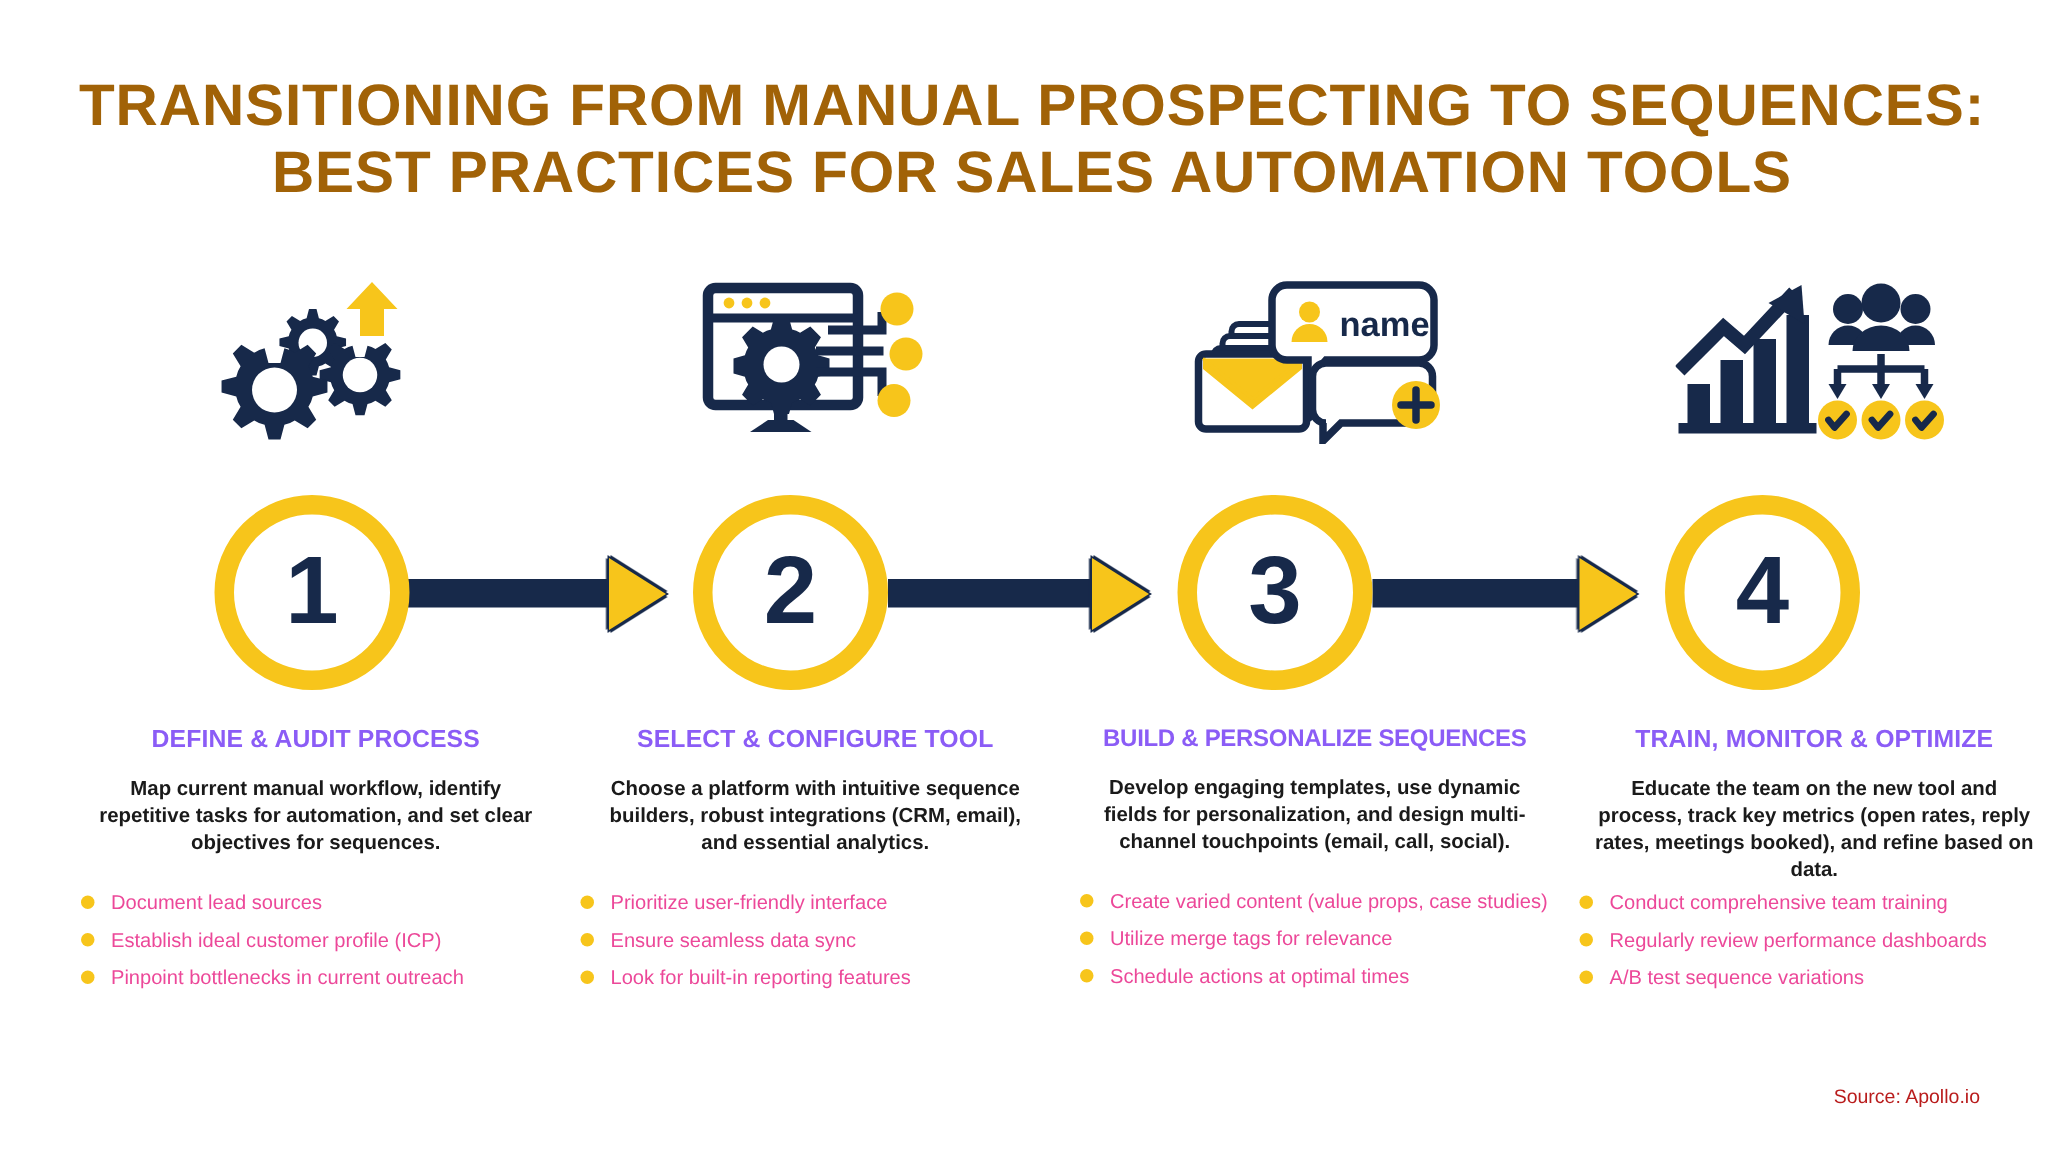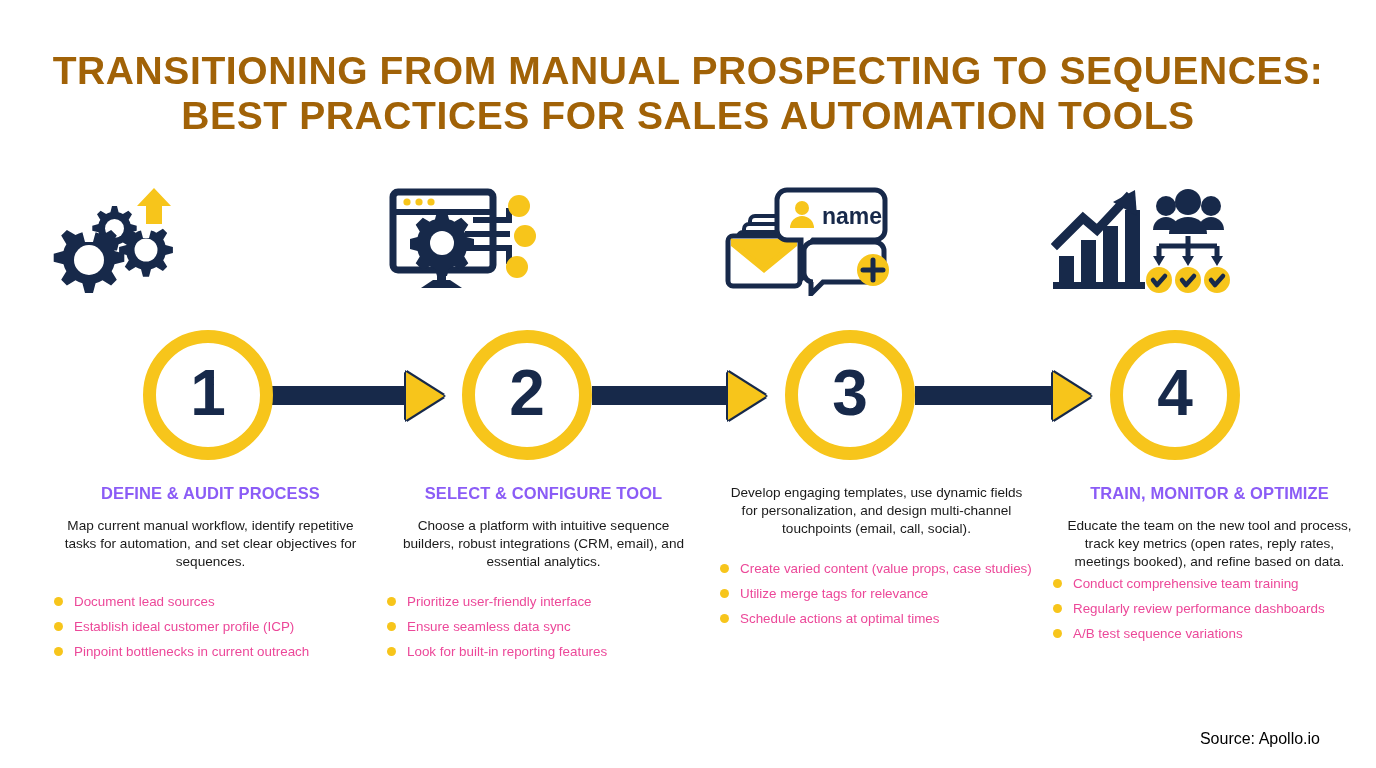--- a/index.html
+++ b/index.html
@@ -46,21 +46,21 @@
     align-items: center;
   }
   .col-0 { margin-left: 52px; }
 
   
   .icon-area {
     height: 120px;
     width: 100%;
     display: flex;
     align-items: center;
-    justify-content: flex-start;
+    justify-content: center;
   }
 
   
   .steps-row {
     position: absolute;
     top: 318px;
     left: 0;
     width: 1376px;
     height: 155px;
   }
@@ -139,20 +139,21 @@
     white-space: nowrap;
   }
   .heading.wide { font-size: 16px; letter-spacing: -0.2px; }
   .desc {
     text-align: center;
     font-size: 13.6px;
     line-height: 18px;
     color: #1a1a1a;
     margin: 0 auto;
     max-width: 300px;
+    font-weight: bold;
   }
   .bullets {
     list-style: none;
     margin: 0;
     padding: 0;
     margin-top: 22px;
   }
   .bullets li {
     position: relative;
     padding-left: 22px;
@@ -174,23 +175,23 @@
   
   .b-off-1 { margin-top: 22px; }
   .b-off-2 { }
   .b-off-3 { margin-top: 22px; }
   .b-off-4 { margin-top: 4px; }
 
   
   .source {
     position: absolute;
     right: 56px;
-    bottom: 20px;
-    font-size: 16px;
-    color: #000000;
+    bottom: 30px;
+    font-size: 13px;
+    color: #b91c1c;
   }
 </style>
 </head>
 <body>
 
 <div class="title-block">
   <div class="title-line">TRANSITIONING FROM MANUAL PROSPECTING TO SEQUENCES:</div>
   <div class="title-line">BEST PRACTICES FOR SALES AUTOMATION TOOLS</div>
 </div>
 
@@ -346,20 +347,21 @@
     <div class="heading">SELECT &amp; CONFIGURE TOOL</div>
     <div class="desc">Choose a platform with intuitive sequence builders, robust integrations (CRM, email), and essential analytics.</div>
     <ul class="bullets b-off-2">
       <li><span class="dot"></span><span>Prioritize user-friendly interface</span></li>
       <li><span class="dot"></span><span>Ensure seamless data sync</span></li>
       <li><span class="dot"></span><span>Look for built-in reporting features</span></li>
     </ul>
   </div>
 
   <div class="tcol">
+    <div class="heading wide">BUILD &amp; PERSONALIZE SEQUENCES</div>
     <div class="desc">Develop engaging templates, use dynamic fields for personalization, and design multi-channel touchpoints (email, call, social).</div>
     <ul class="bullets b-off-3">
       <li><span class="dot"></span><span>Create varied content (value props, case studies)</span></li>
       <li><span class="dot"></span><span>Utilize merge tags for relevance</span></li>
       <li><span class="dot"></span><span>Schedule actions at optimal times</span></li>
     </ul>
   </div>
 
   <div class="tcol">
     <div class="heading">TRAIN, MONITOR &amp; OPTIMIZE</div>

